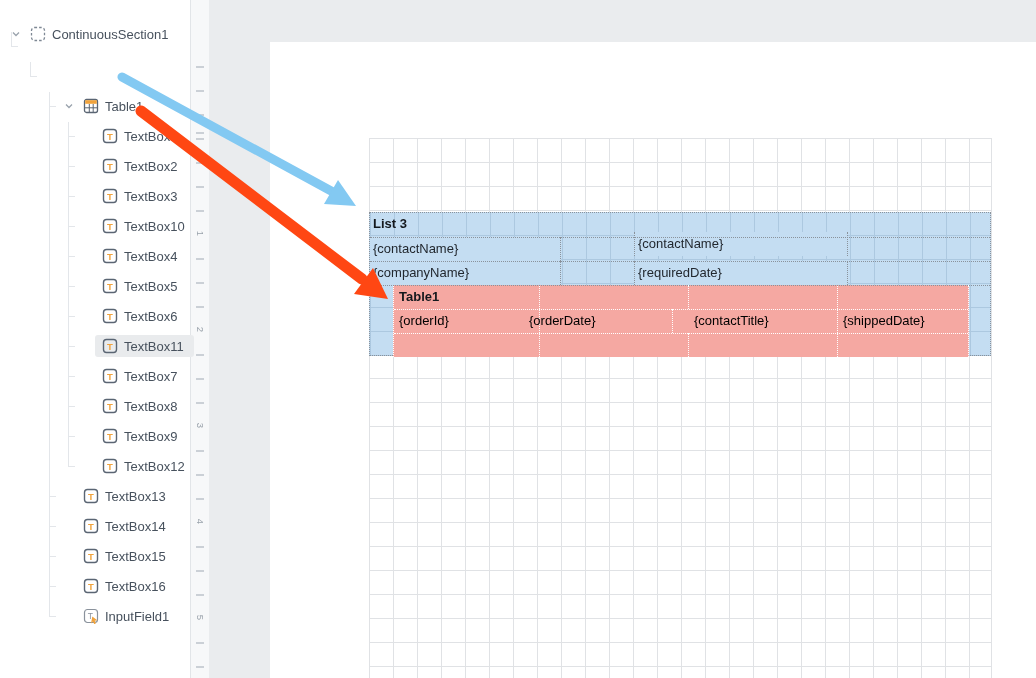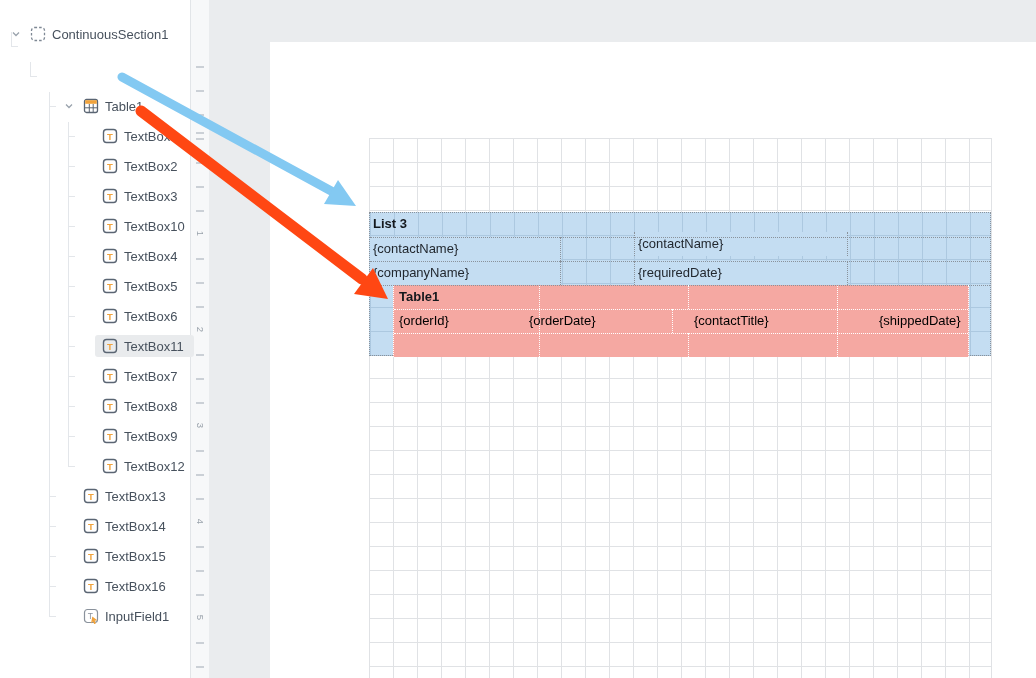--- a/index.html
+++ b/index.html
@@ -343,21 +343,21 @@
         <div class="lfield" style="left:264px;top:48px;width:214px;border-left:1px dotted #8A929B;border-right:1px dotted #8A929B;">{requiredDate}</div>
 
         <div class="table-region" id="table-region">
             <div class="tcell bline hdr" style="left: 0px; top: 0px; width: 146px;">Table1</div>
             <div class="tcell bline" style="left: 146px; top: 0px; width: 149px;"></div>
             <div class="tcell bline" style="left: 295px; top: 0px; width: 149px;"></div>
             <div class="tcell" style="left: 444px; top: 0px; width: 132px;"></div>
             <div class="tcell bline" style="left: 0px; top: 24px; width: 146px;">{orderId}</div>
             <div class="tcell bline" style="left: 130px; top: 24px; width: 149px;">{orderDate}</div>
             <div class="tcell bline" style="left: 295px; top: 24px; width: 149px;">{contactTitle}</div>
-            <div class="tcell" style="left: 444px; top: 24px; width: 132px; margin-left: 36px;">{shippedDate}</div>
+            <div class="tcell" style="left: 444px; top: 24px; width: 132px;">{shippedDate}</div>
             <div class="tcell bline" style="left: 0px; top: 48px; width: 146px;"></div>
             <div class="tcell bline" style="left: 146px; top: 48px; width: 149px;"></div>
             <div class="tcell bline" style="left: 295px; top: 48px; width: 149px;"></div>
             <div class="tcell" style="left: 444px; top: 48px; width: 132px;"></div>
             <div class="tsep" style="top: 24px;"></div>
             <div class="tsep" style="top: 48px;"></div>
           </div>
 
         <div class="rsep" style="top:24px;"></div>
         <div class="rsep" style="top:48px;"></div>

